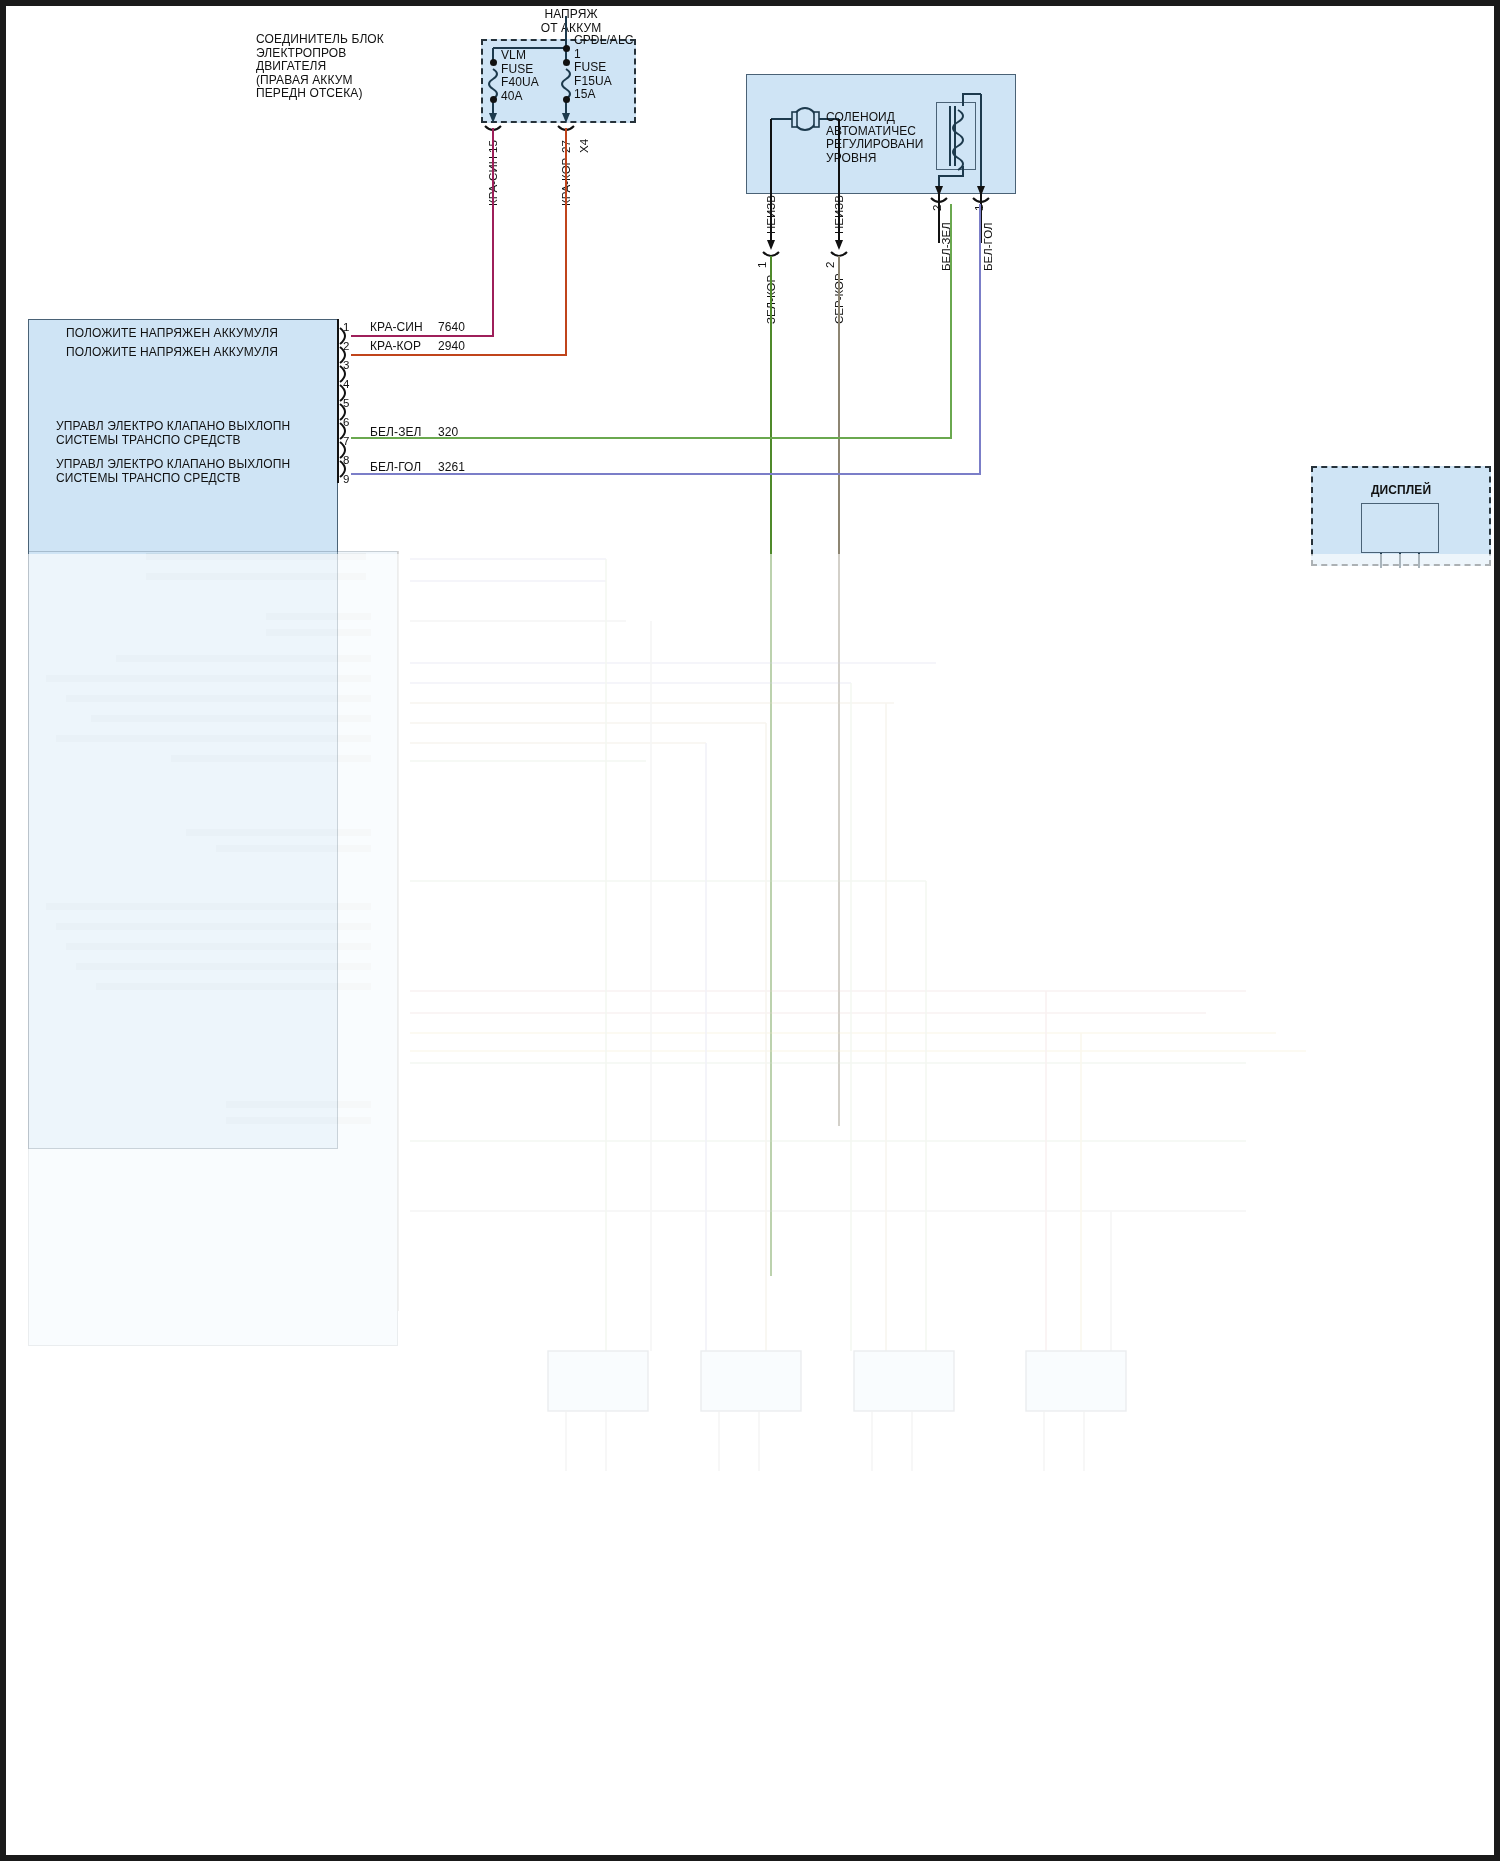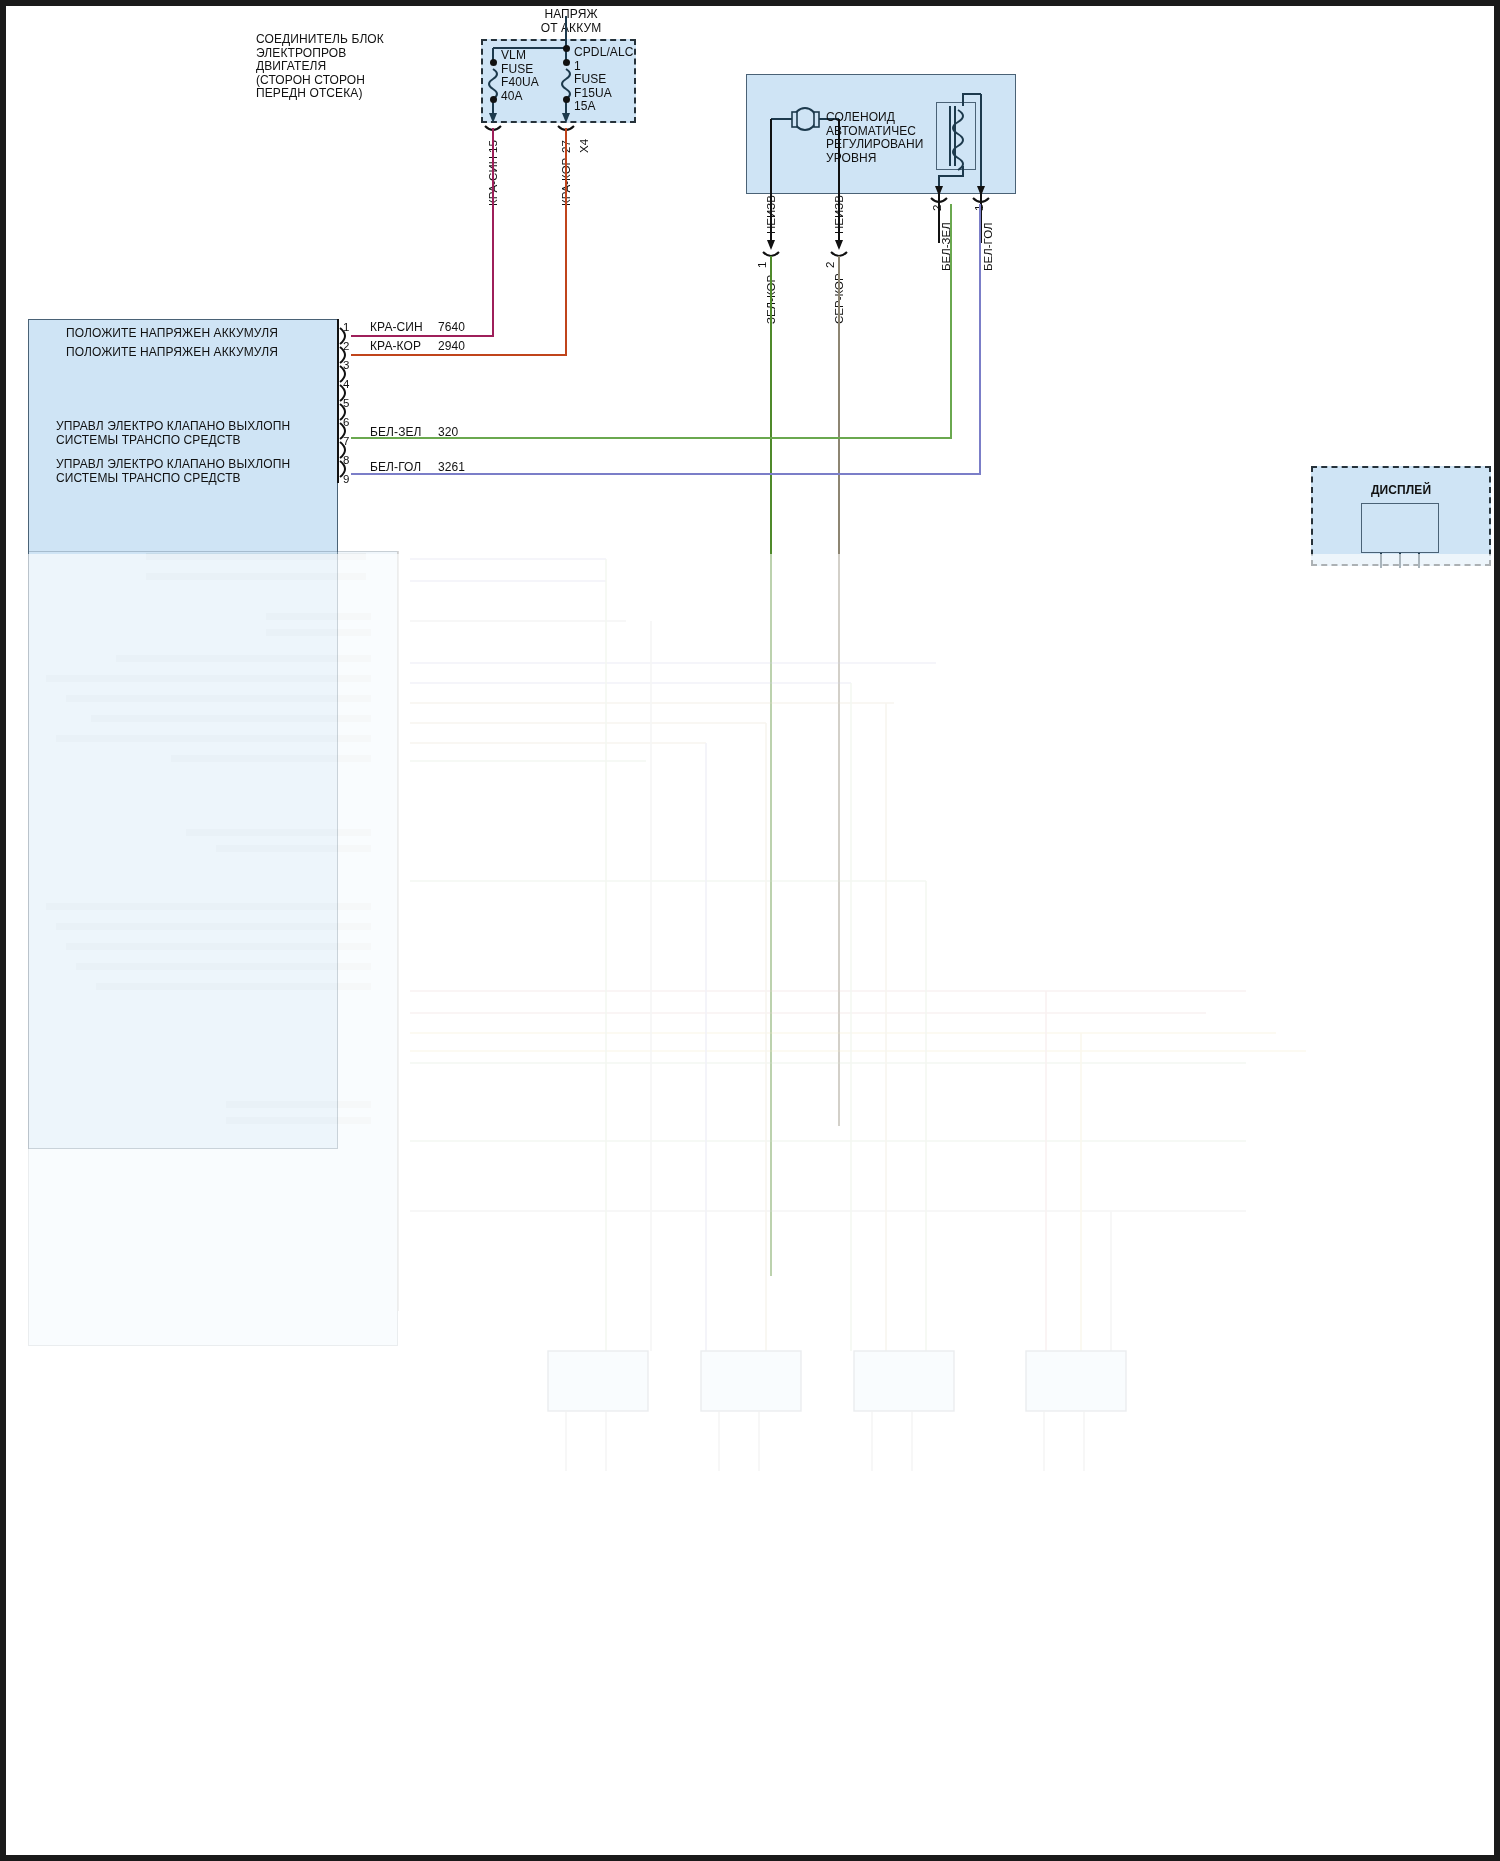--- a/index.html
+++ b/index.html
@@ -23,21 +23,21 @@
   .wv{stroke-width:2;fill:none;}
 </style>
 </head>
 <body>
 
 <div id="page">
 
   <div class="abs lbl r" style="left:250px;top:27px;width:215px;">
     <div>СОЕДИНИТЕЛЬ БЛОК ЭЛЕКТРОПРОВ</div>
     <div>ДВИГАТЕЛЯ</div>
-    <div>(СТОРОН СТОРОН</div>
+    <div>(ПРАВАЯ АККУМ</div>
     <div>ПЕРЕДН ОТСЕКА)</div>
   </div>
 
   <div class="abs lbl c" style="left:500px;top:2px;width:130px;">
     <div>НАПРЯЖ</div>
     <div>ОТ АККУМ</div>
   </div>
 
   <div class="abs box-dash" style="left:475px;top:33px;width:155px;height:84px;"></div>
 
@@ -68,21 +68,21 @@
   <div class="dot" style="left:557px;top:53px;"></div>
   <div class="dot" style="left:557px;top:90px;"></div>
 
   <div class="abs lbl" style="left:495px;top:43px;width:70px;">
     <div>VLM</div>
     <div>FUSE</div>
     <div>F40UA</div>
     <div>40A</div>
   </div>
 
-  <div class="abs lbl" style="left:568px;top:40px;width:80px;">
+  <div class="abs lbl" style="left:568px;top:28px;width:80px;">
     <div>CPDL/ALC</div>
     <div>1</div>
     <div>FUSE</div>
     <div>F15UA</div>
     <div>15A</div>
   </div>
 
   <div class="abs" style="left:481px;top:147px;">
     <div class="vrot">15</div>
   </div>

